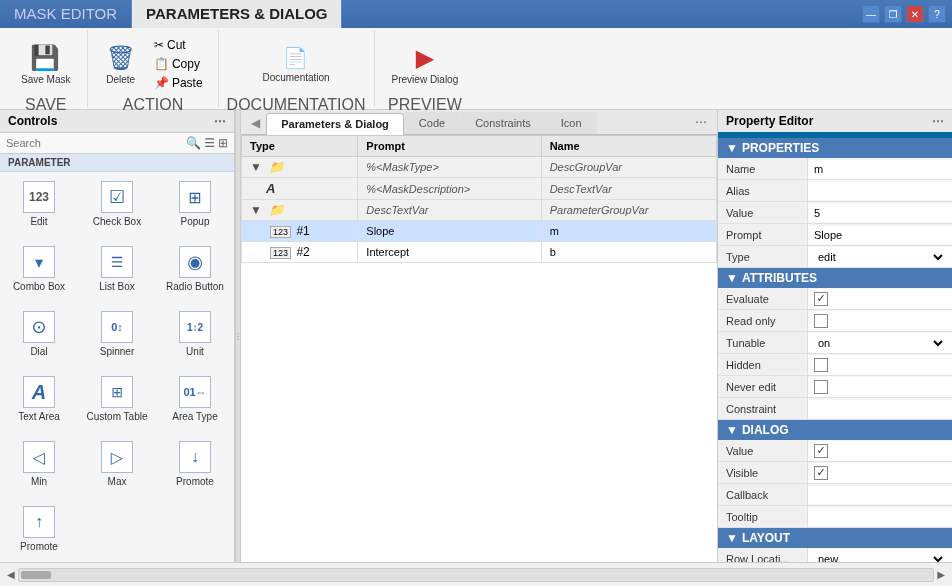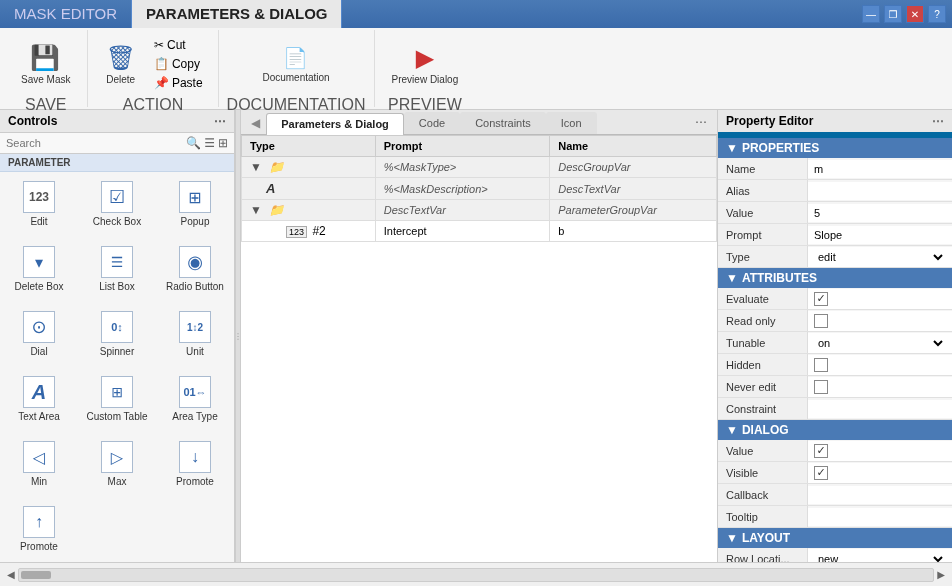--- a/index.html
+++ b/index.html
@@ -471,21 +471,21 @@
         <span class="control-label">Check Box</span>
       </div>
 
       <div class="control-item">
         <div class="control-icon" style="font-size:16px;">⊞</div>
         <span class="control-label">Popup</span>
       </div>
 
       <div class="control-item">
         <div class="control-icon" style="font-size:16px;">▾</div>
-        <span class="control-label">Delete Box</span>
+        <span class="control-label">Combo Box</span>
       </div>
 
       <div class="control-item">
         <div class="control-icon" style="font-size:14px;">☰</div>
         <span class="control-label">List Box</span>
       </div>
 
       <div class="control-item">
         <div class="control-icon" style="font-size:18px;">◉</div>
         <span class="control-label">Radio Button</span>
@@ -588,24 +588,34 @@
 
           <tr class="row-group-header">
             <td>
               <span class="expand-icon">▼</span>
               <span>📁</span>
             </td>
             <td>DescTextVar</td>
             <td>ParameterGroupVar</td>
           </tr>
 
+          <tr class="selected">
+            <td>
+              <span style="margin-left:20px;">
+                <span class="row-num-badge">123</span>
+                <span>#1</span>
+              </span>
+            </td>
+            <td>Slope</td>
+            <td>m</td>
+          </tr>
 
           <tr>
             <td>
-              <span style="margin-left:36px;">
+              <span style="margin-left:20px;">
                 <span class="row-num-badge">123</span>
                 <span>#2</span>
               </span>
             </td>
             <td>Intercept</td>
             <td>b</td>
           </tr>
         </tbody>
       </table>
     </div>

